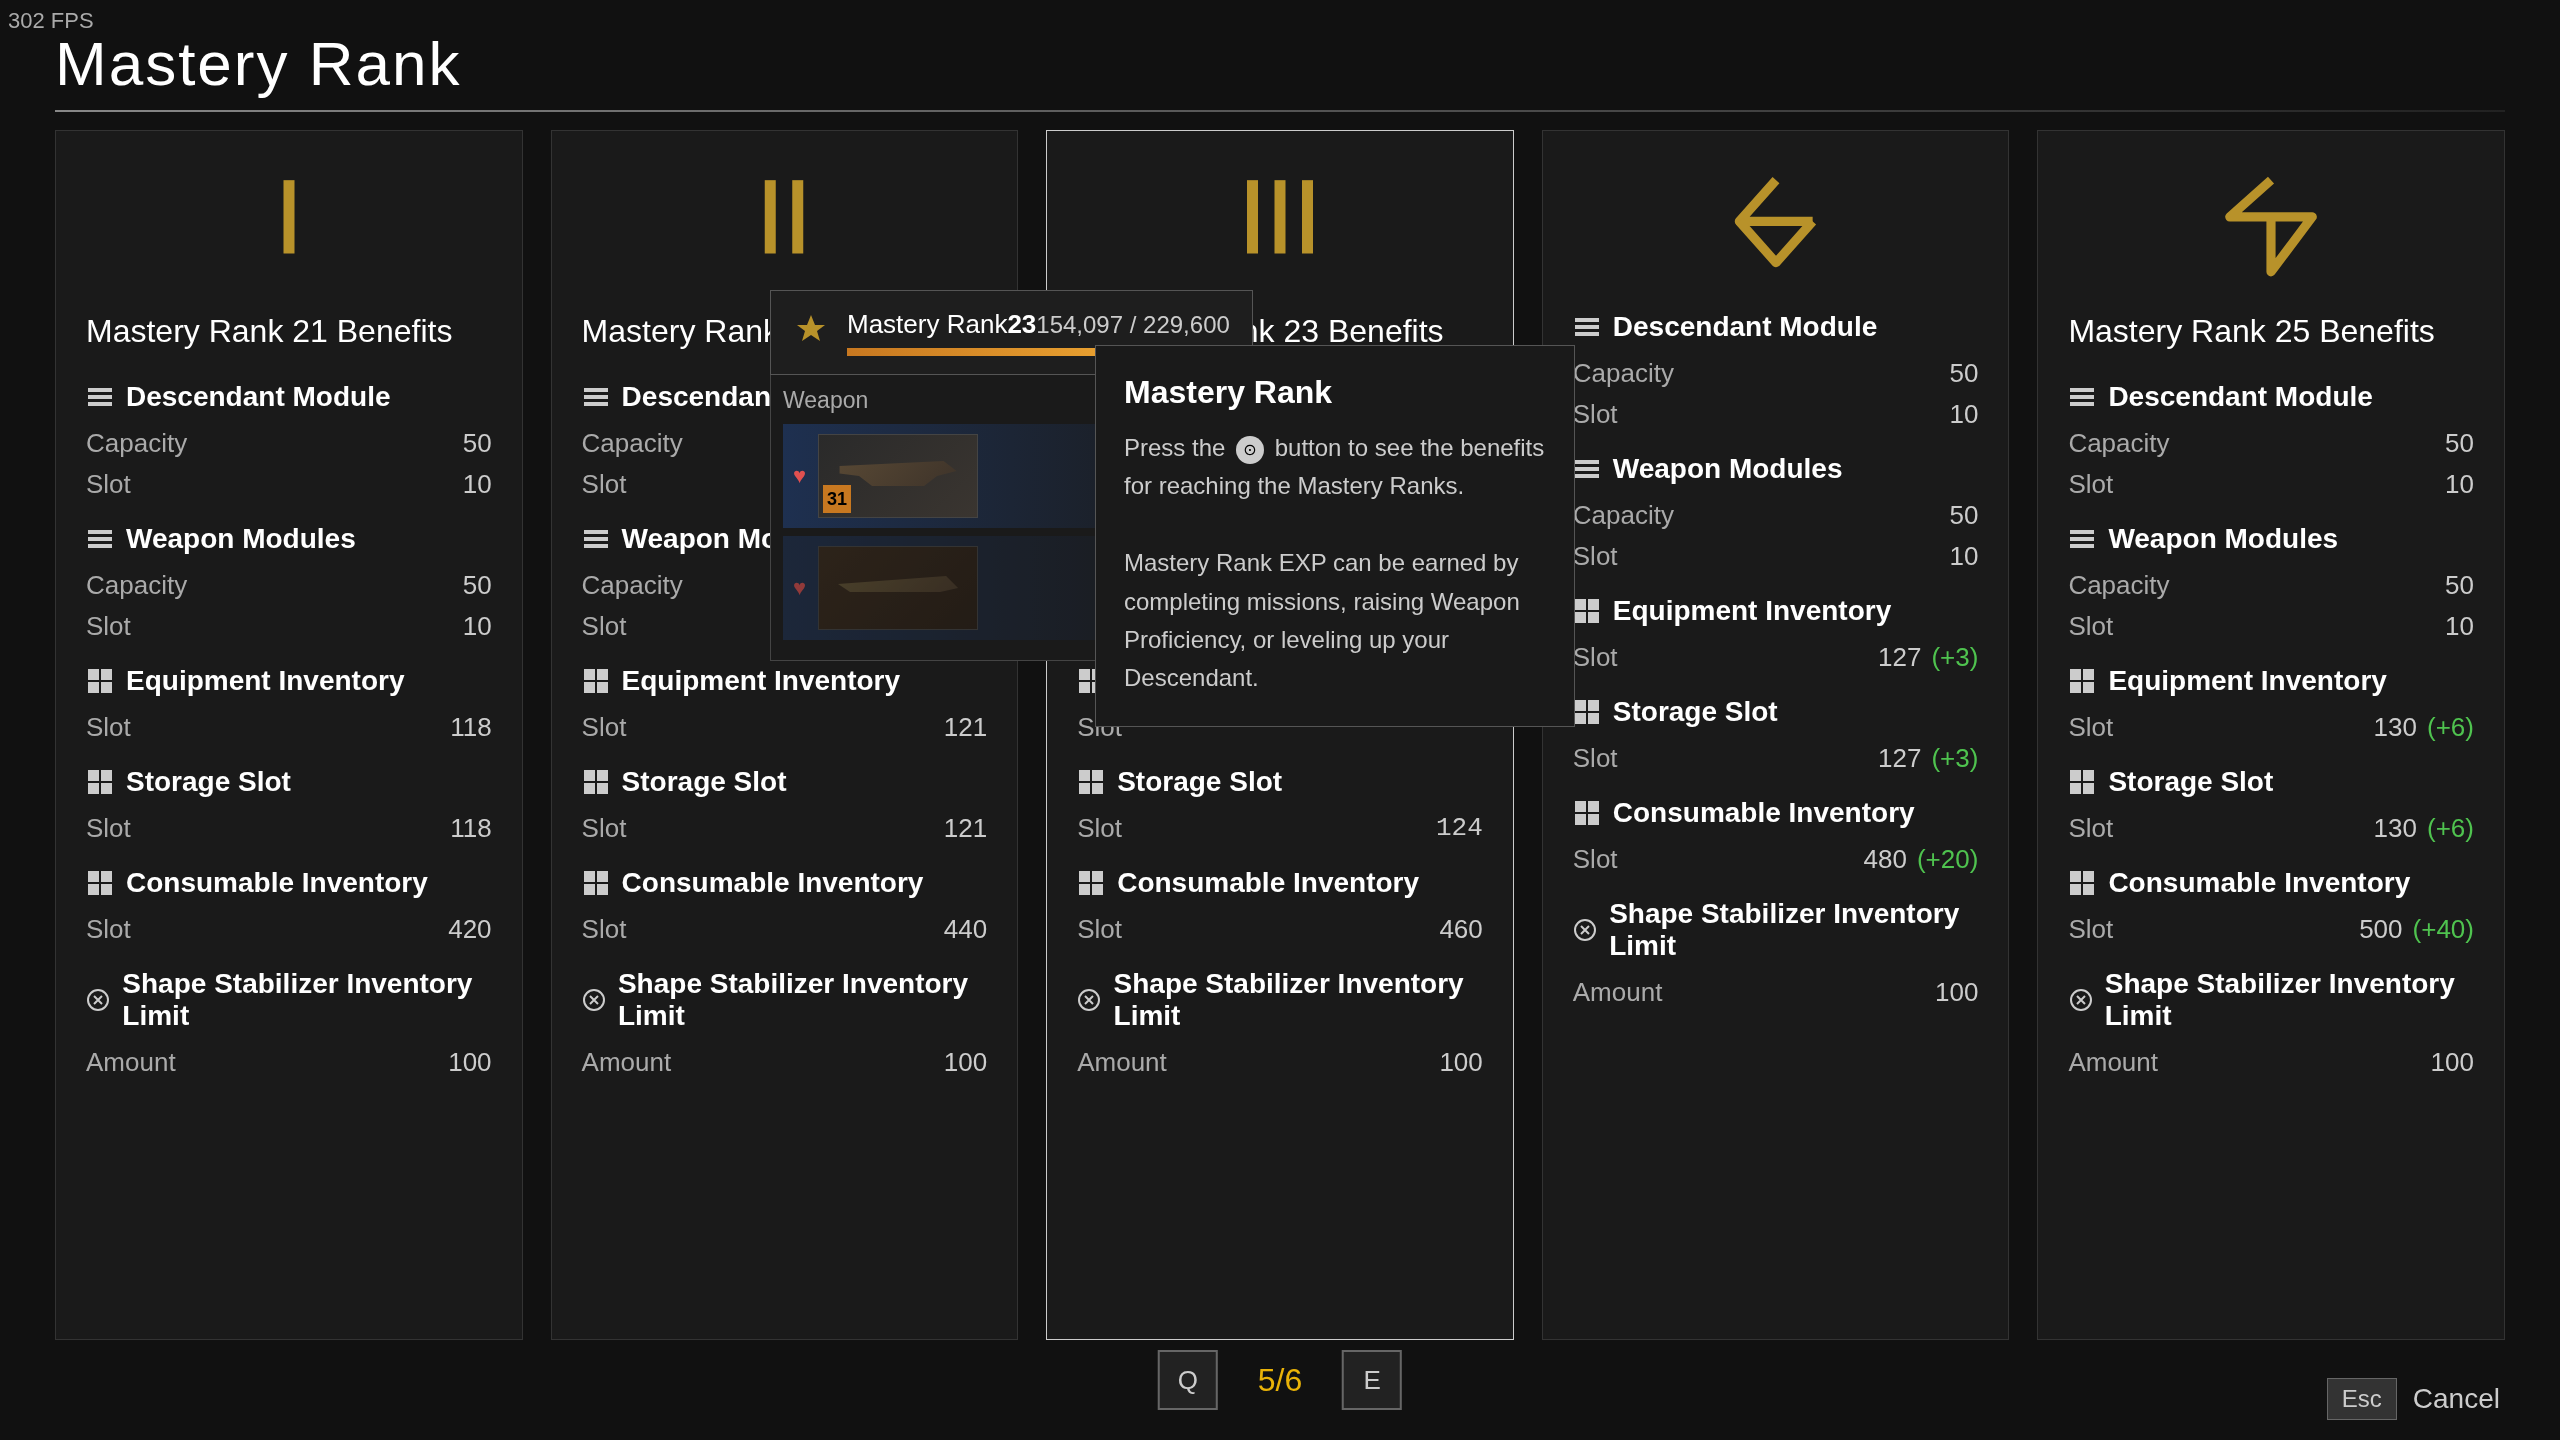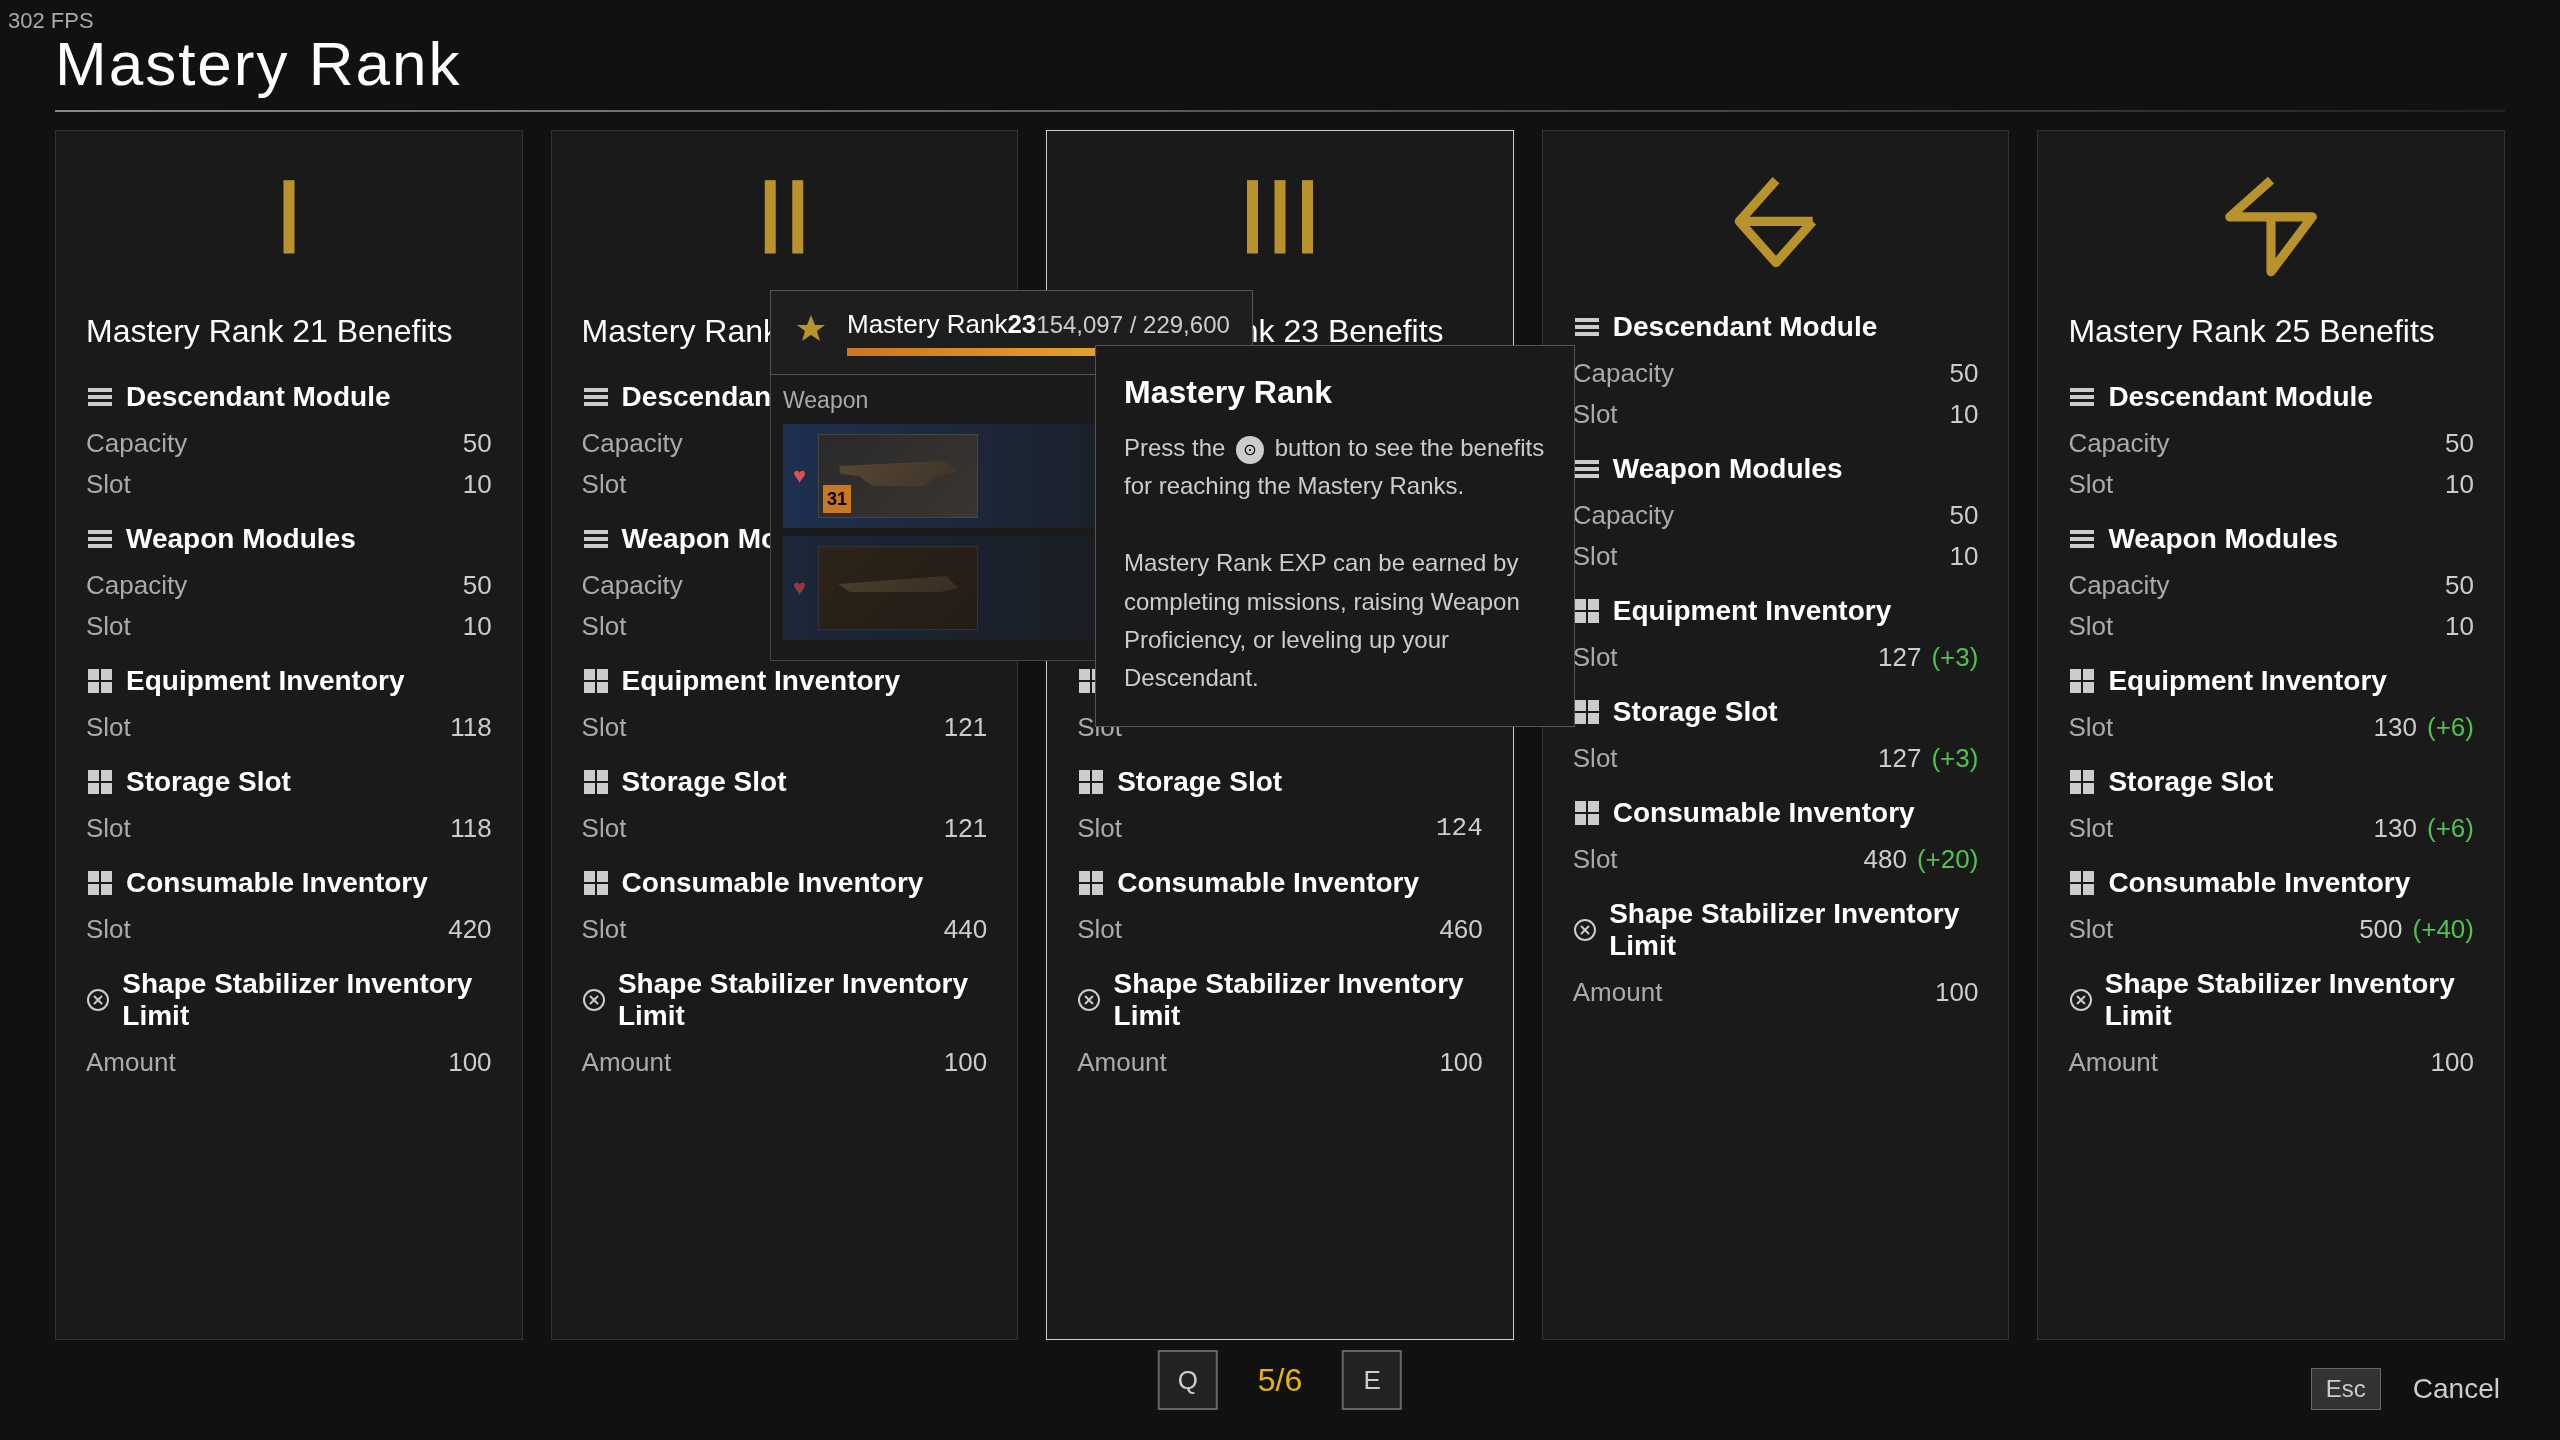--- a/index.html
+++ b/index.html
@@ -347,25 +347,25 @@
       background: #222222;
     }
 
     .nav-page {
       font-size: 32px;
       color: #eab308;
     }
 
     .cancel-button {
       position: absolute;
-      bottom: 30px;
+      bottom: 20px;
       right: 60px;
       display: flex;
       align-items: center;
-      gap: 32px;
+      gap: 16px;
       font-size: 28px;
       color: #cccccc;
     }
 
     .esc-key {
       background: #333333;
       border: 1px solid #666666;
       padding: 6px 14px;
       font-size: 24px;
       color: #cccccc;

